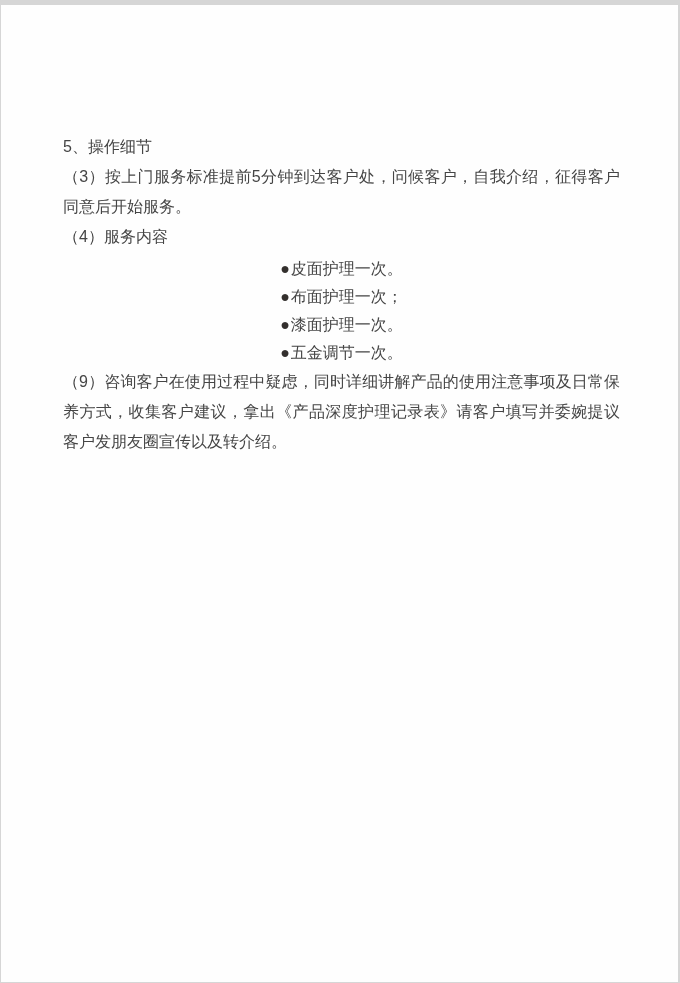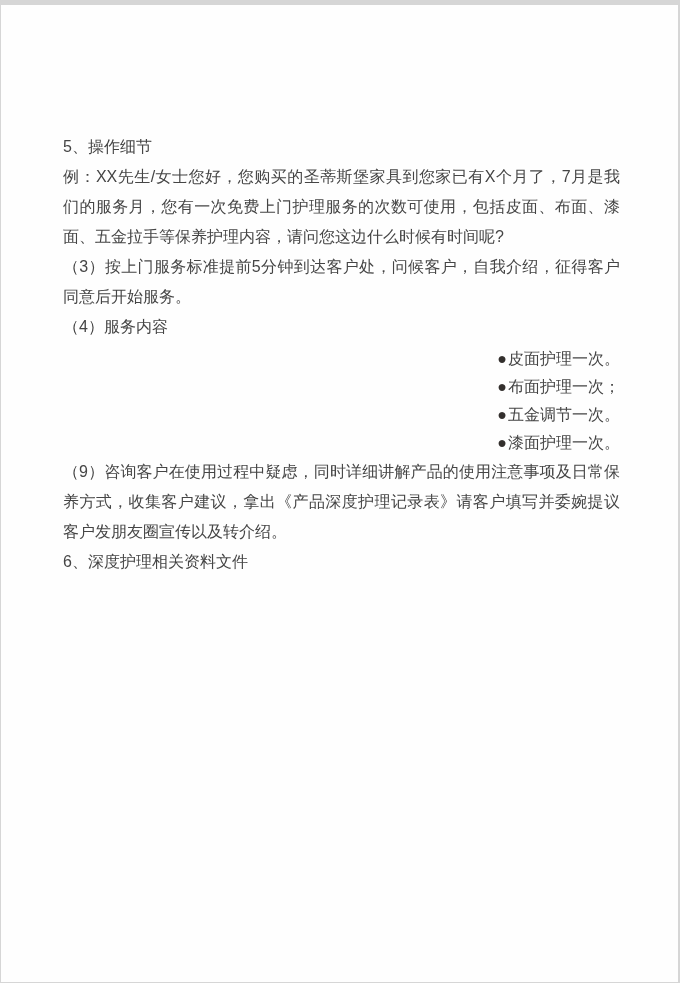--- a/index.html
+++ b/index.html
@@ -32,57 +32,55 @@
   .gap-sm { margin-top: 18px; }
   .gap-md { margin-top: 22px; }
   .gap-lg { margin-top: 26px; }
   ul.bullet-list {
     list-style: none;
     margin: 3px 0 0 0;
     padding: 0;
   }
   ul.bullet-list li {
     line-height: 28px;
-    text-align: right;
+    text-align: center;
   }
   .bullet-marker {
     color: #332f2d;
     margin-right: 1px;
   }
 </style>
 </head>
 <body>
 
 <div class="paper">
   <div class="content">
 
     <p>5、操作细节</p>
 
 
-    <p>例：XX先生/女士您好，您购买的圣蒂斯堡家具到您家已有X个月了，7月是我们的服务月，您有一次免费上门护理服务的次数可使用，包括皮面、布面、漆面、五金拉手等保养护理内容，请问您这边什么时候有时间呢?</p>
 
 
     <p class="gap-lg">（3）按上门服务标准提前5分钟到达客户处，问候客户，自我介绍，征得客户同意后开始服务。</p>
 
     <p class="gap-md">（4）服务内容</p>
 
     <ul class="bullet-list">
       <li>
         <span class="bullet-marker">●</span><span>皮面护理一次。</span>
       </li>
       <li>
         <span class="bullet-marker">●</span><span>布面护理一次；</span>
       </li>
       <li>
-        <span class="bullet-marker">●</span><span>五金调节一次。</span>
+        <span class="bullet-marker">●</span><span>漆面护理一次。</span>
       </li>
       <li>
-        <span class="bullet-marker">●</span><span>漆面护理一次。</span>
+        <span class="bullet-marker">●</span><span>五金调节一次。</span>
       </li>
     </ul>
 
     <p class="gap-lg">（9）咨询客户在使用过程中疑虑，同时详细讲解产品的使用注意事项及日常保养方式，收集客户建议，拿出《产品深度护理记录表》请客户填写并委婉提议客户发朋友圈宣传以及转介绍。</p>
 
 
-    <p class="gap-lg">6、深度护理相关资料文件</p>
 
   </div>
 </div>
 
 </body></html>

